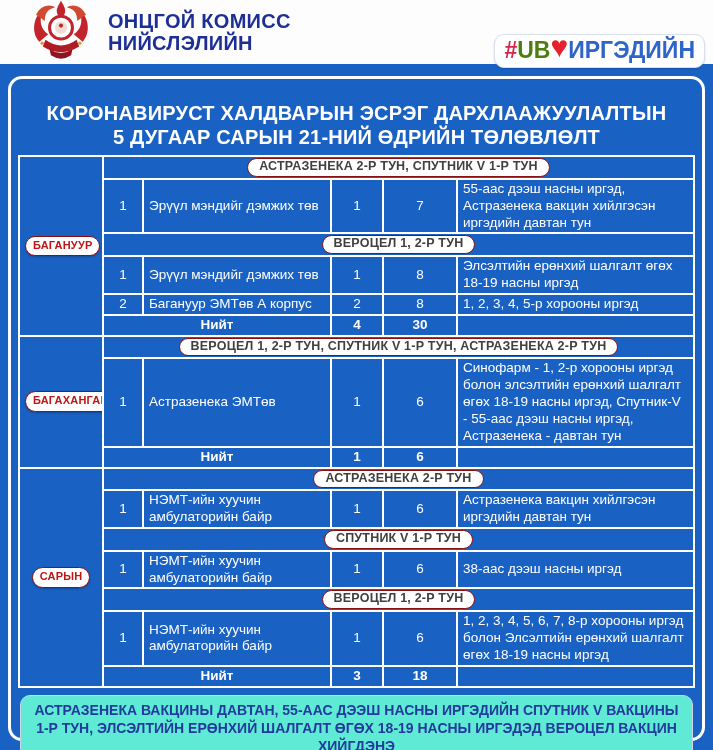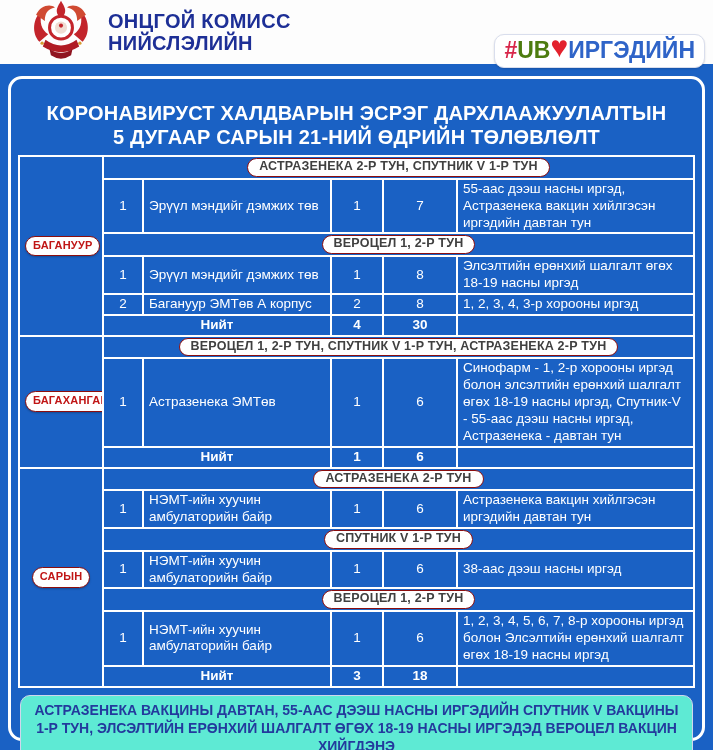--- a/index.html
+++ b/index.html
@@ -140,21 +140,21 @@
           <td class="c-loc">Эрүүл мэндийг дэмжих төв</td>
           <td class="c-num">1</td>
           <td class="c-num">8</td>
           <td class="c-desc">Элсэлтийн ерөнхий шалгалт өгөх 18-19 насны иргэд</td>
         </tr>
         <tr>
           <td class="c-num">2</td>
           <td class="c-loc">Багануур ЭМТөв А корпус</td>
           <td class="c-num">2</td>
           <td class="c-num">8</td>
-          <td class="c-desc">1, 2, 3, 4, 3-р хорооны иргэд</td>
+          <td class="c-desc">1, 2, 3, 4, 5-р хорооны иргэд</td>
         </tr>
         <tr>
           <td class="total-label" colspan="2">Нийт</td>
           <td class="total-val">4</td>
           <td class="total-val">30</td>
           <td class="c-desc"></td>
         </tr>
         <tr>
           <td class="district-cell" rowspan="3"><span class="district-pill">БАГАХАНГАЙ</span></td>
           <td class="banner-cell" colspan="5"><span class="banner-pill">ВЕРОЦЕЛ 1, 2-Р ТУН, СПУТНИК V 1-Р ТУН, АСТРАЗЕНЕКА 2-Р ТУН</span></td>

